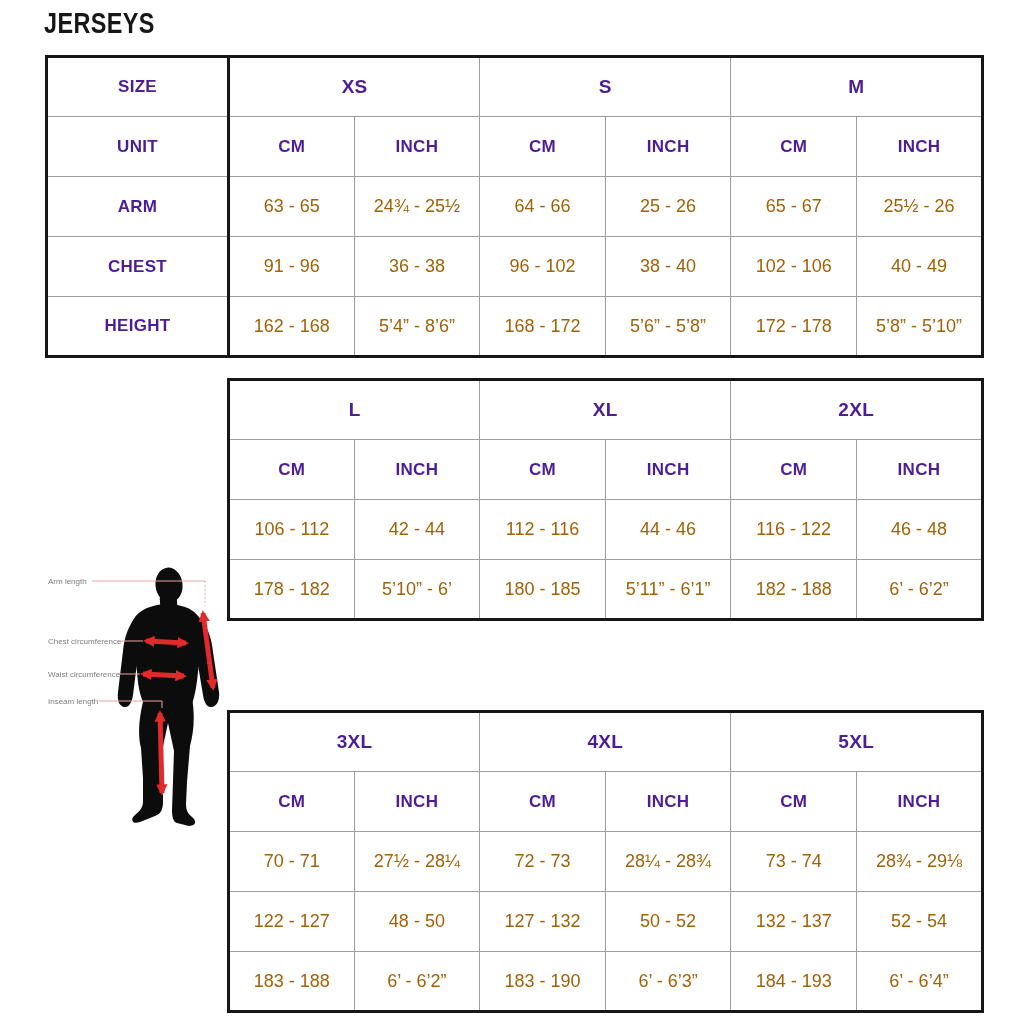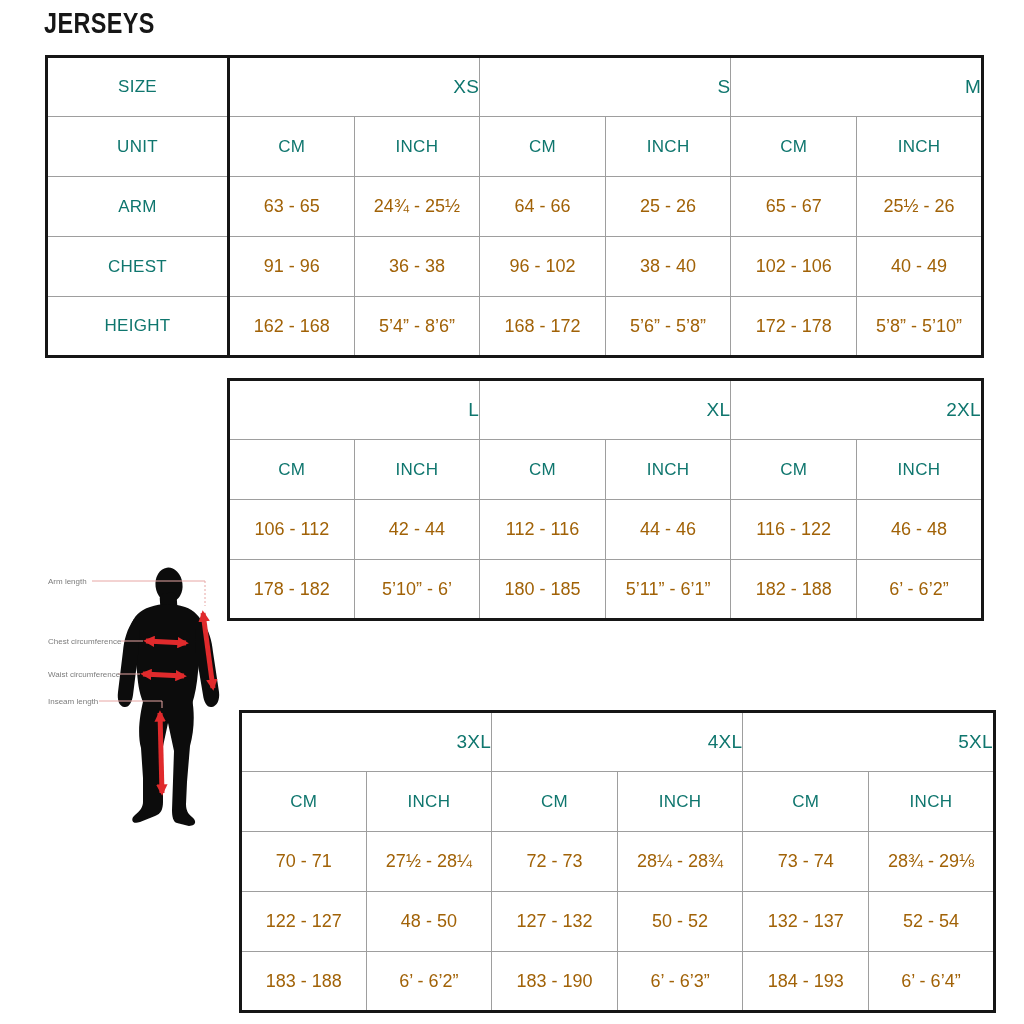--- a/index.html
+++ b/index.html
@@ -15,27 +15,27 @@
   }
   table.sz {
     position:absolute; border-collapse:collapse; table-layout:fixed;
     background:#fff; border:3px solid #161616;
   }
   .sz td {
     border:1px solid #9e9e9e; text-align:center; vertical-align:middle;
     padding:0; overflow:hidden; white-space:nowrap;
   }
   .sz tr { height:60px; }
-  .sz td.hdr { font-weight:normal; color:#0f766e; font-size:17px; letter-spacing:0.3px; }
-  .sz td.sizehdr { font-size:19px;text-align:right; }
+  .sz td.hdr { font-weight:bold; color:#4c1d95; font-size:17px; letter-spacing:0.3px; }
+  .sz td.sizehdr { font-size:19px; }
   .sz td.val { color:#a16207; font-size:18px; }
   #t1 { left:45px; top:55px; width:936px; }
   #t1 td.rowlbl { border-right:3px solid #161616; }
   #t2 { left:227px; top:378px; width:754px; }
-  #t3 { left:239px; top:710px; width:754px; }
+  #t3 { left:227px; top:710px; width:754px; }
   #figure { position:absolute; left:0; top:545px; width:230px; height:300px; }
   #figure text { font-family:"Liberation Sans", sans-serif; }
 </style>
 </head>
 <body>
 
 <div class="title">JERSEYS</div>
 
 <table id="t1" class="sz">
   <colgroup>

